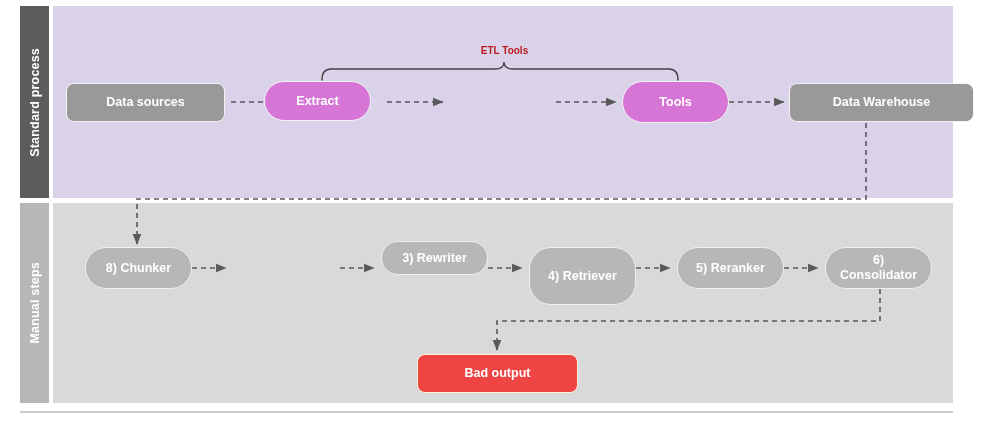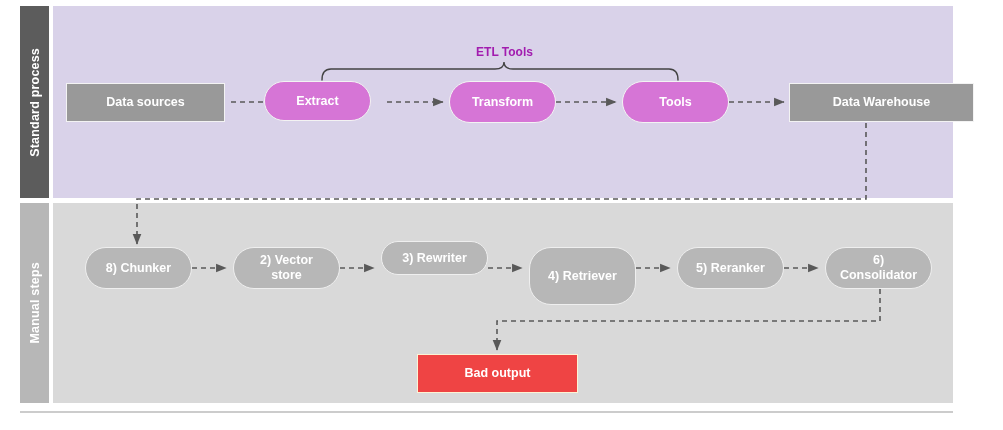--- a/index.html
+++ b/index.html
@@ -62,38 +62,38 @@
     align-items: center;
     justify-content: center;
     text-align: center;
     color: #ffffff;
     font-weight: bold;
     font-size: 12.5px;
     line-height: 1.18;
     border: 1px solid #f3f3f3;
     padding: 2px 6px;
   }
-  .node.rect  { border-radius: 0; }
+  .node.rect  { border-radius: 8px; }
   .node.pill  { border-radius: 22px; }
 
   .node.gray-box   { background: #999999; }
   .node.pink-pill  { background: #d675d6; border-color: #f3f3f3; }
   .node.gray-pill  { background: #b7b7b7; border-color: #efefef; }
   .node.yellow-box { background: #ef4444; border-color: #fdf3d4; }
 
   
   #etl-label {
     position: absolute;
     left: 417px;
     top: 45px;
     width: 175px;
     text-align: center;
-    color: #a21caf;
+    color: #b91c1c;
     font-weight: bold;
-    font-size: 12px;
+    font-size: 10px;
   }
 
   
   #wires {
     position: absolute;
     left: 0; top: 0;
     width: 1003px; height: 430px;
     pointer-events: none;
   }
 </style>
@@ -145,39 +145,33 @@
   <div id="etl-label">ETL Tools</div>
 
   <div class="node rect gray-box" style="left:66px;  top:83px;  width:159px; height:39px;">
     <span>Data sources</span>
   </div>
 
   <div class="node pill pink-pill" style="left:264px; top:81px; width:107px; height:40px;">
     <span>Extract</span>
   </div>
 
-  <div class="node pill pink-pill" style="left:449px; top:81px; width:107px; height:42px;">
-    <span>Transform</span>
-  </div>
 
   <div class="node pill pink-pill" style="left:622px; top:81px; width:107px; height:42px;">
     <span>Tools</span>
   </div>
 
   <div class="node rect gray-box" style="left:789px; top:83px; width:185px; height:39px;">
     <span>Data Warehouse</span>
   </div>
 
   <div class="node pill gray-pill" style="left:85px;  top:247px; width:107px; height:42px;">
     <span>8) Chunker</span>
   </div>
 
-  <div class="node pill gray-pill" style="left:233px; top:247px; width:107px; height:42px;">
-    <span>2) Vector<br>store</span>
-  </div>
 
   <div class="node pill gray-pill" style="left:381px; top:241px; width:107px; height:34px;">
     <span>3) Rewriter</span>
   </div>
 
   <div class="node pill gray-pill" style="left:529px; top:247px; width:107px; height:58px;">
     <span>4) Retriever</span>
   </div>
 
   <div class="node pill gray-pill" style="left:677px; top:247px; width:107px; height:42px;">

